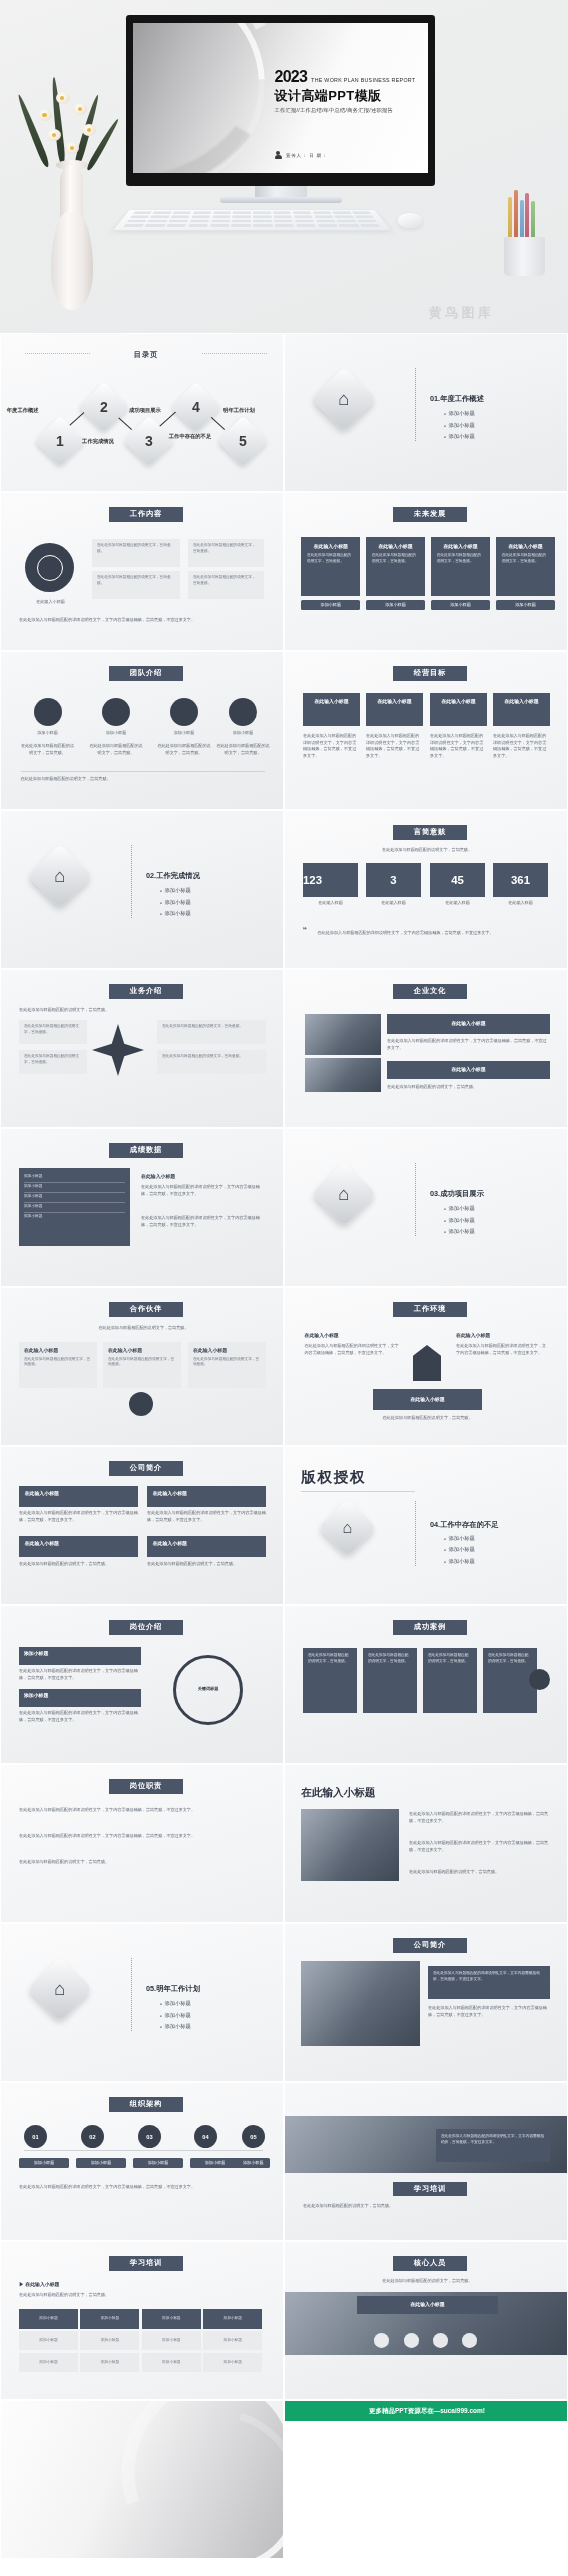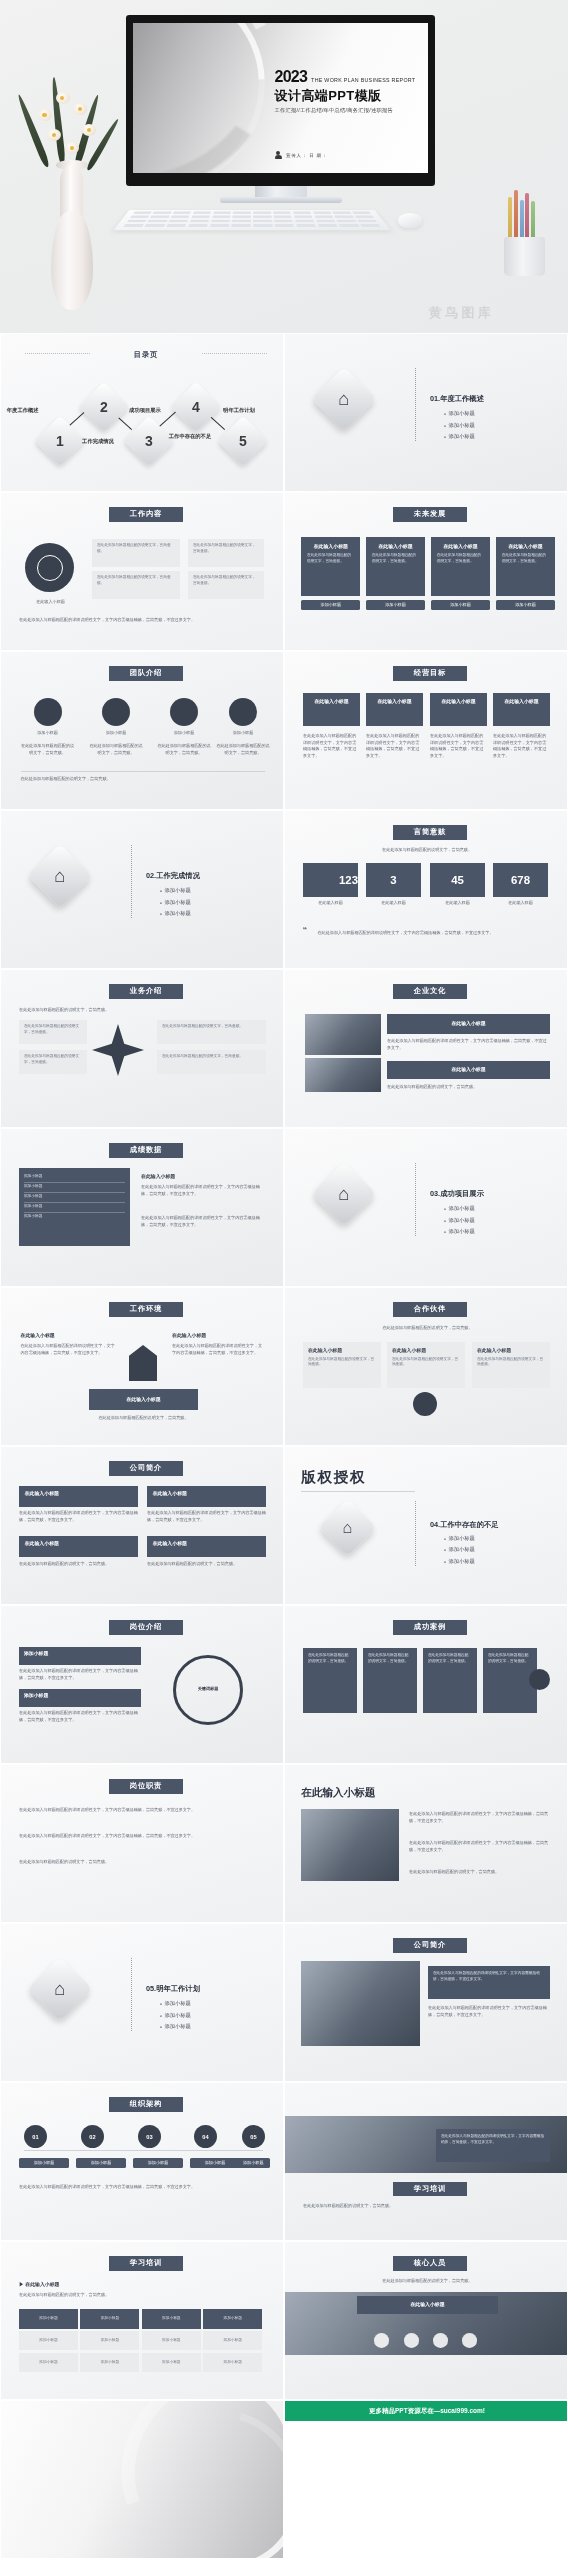--- a/index.html
+++ b/index.html
@@ -385,31 +385,31 @@
       <div class="sec-vline"></div>
       <div class="sec-t"><span>02.</span><span>工作完成情况</span></div>
       <div class="sec-li" style="top:76px">添加小标题</div>
       <div class="sec-li" style="top:88px">添加小标题</div>
       <div class="sec-li" style="top:99px">添加小标题</div>
     </div>
 
     <div class="slide">
       <div class="shead"><span class="ht">言简意赅</span></div>
       <div class="kw cen" style="left:32.5px;top:36px;width:219px">在此处添加与标题相匹配的说明文字，言简意赅。</div>
-      <div class="card" style="left:18px;top:52px;width:55px;height:34px;display:flex;align-items:center;justify-content:flex-end">
+      <div class="card" style="left:18px;top:52px;width:55px;height:34px;display:flex;align-items:center;justify-content:flex-start">
           <span class="num-big">123</span>
         </div>
       <div class="card" style="left:81px;top:52px;width:55px;height:34px;display:flex;align-items:center;justify-content:center">
           <span class="num-big">3</span>
         </div>
       <div class="card" style="left:145px;top:52px;width:55px;height:34px;display:flex;align-items:center;justify-content:center">
           <span class="num-big">45</span>
         </div>
       <div class="card" style="left:208px;top:52px;width:55px;height:34px;display:flex;align-items:center;justify-content:center">
-          <span class="num-big">678</span>
+          <span class="num-big">361</span>
         </div>
       <div class="kw cen" style="left:18px;top:89px;width:55px">在此输入标题</div>
       <div class="kw cen" style="left:81px;top:89px;width:55px">在此输入标题</div>
       <div class="kw cen" style="left:145px;top:89px;width:55px">在此输入标题</div>
       <div class="kw cen" style="left:208px;top:89px;width:55px">在此输入标题</div>
       <div style="position:absolute;left:18px;top:114px;font-size:11.4px;color:#39414f">“</div>
       <div class="kw" style="left:32.5px;top:119px;width:232px">在此处添加入与标题相匹配的详细说明性文字，文字内容需概括精炼，言简意赅，不宜过多文字。</div>
     </div>
 
     <div class="slide alt">
@@ -462,52 +462,52 @@
       <div class="sec-icon">
           <span class="gi">⌂</span>
         </div>
       <div class="sec-vline"></div>
       <div class="sec-t"><span>03.</span><span>成功项目展示</span></div>
       <div class="sec-li" style="top:76px">添加小标题</div>
       <div class="sec-li" style="top:88px">添加小标题</div>
       <div class="sec-li" style="top:99px">添加小标题</div>
     </div>
 
+    <div class="slide alt">
+      <div class="shead"><span class="ht">合作伙伴</span></div>
+      <div class="kw cen" style="left:41px;top:37px;width:203px">在此处添加与标题相匹配的说明文字，言简意赅。</div>
+      <div class="card-l" style="left:18px;top:54px;width:78px;height:46px;padding:4.9px">
+          <div class="tt">在此输入小标题</div>
+          <div class="bt" style="margin-top:2.4px">在此处添加与标题相匹配的说明文字，言简意赅。</div>
+        </div>
+      <div class="card-l" style="left:102px;top:54px;width:78px;height:46px;padding:4.9px">
+          <div class="tt">在此输入小标题</div>
+          <div class="bt" style="margin-top:2.4px">在此处添加与标题相匹配的说明文字，言简意赅。</div>
+        </div>
+      <div class="card-l" style="left:187px;top:54px;width:78px;height:46px;padding:4.9px">
+          <div class="tt">在此输入小标题</div>
+          <div class="bt" style="margin-top:2.4px">在此处添加与标题相匹配的说明文字，言简意赅。</div>
+        </div>
+      <div class="circ" style="left:128px;top:104px;width:24.4px;height:24.4px;background:#39414f"></div>
+    </div>
+
     <div class="slide">
       <div class="shead"><span class="ht">工作环境</span></div>
       <div class="tt" style="position:absolute;left:19.5px;top:44px;color:#39414f">在此输入小标题</div>
       <div class="kw" style="left:19.5px;top:55px;width:98px">在此处添加入与标题相匹配的详细说明性文字，文字内容需概括精炼，言简意赅，不宜过多文字。</div>
       <div class="tt" style="position:absolute;left:171px;top:44px;color:#39414f">在此输入小标题</div>
       <div class="kw" style="left:171px;top:55px;width:94px">在此处添加入与标题相匹配的详细说明性文字，文字内容需概括精炼，言简意赅，不宜过多文字。</div>
       <div style="position:absolute;left:128px;top:57px;width:28px;height:36px;background:#39414f;clip-path:polygon(50% 0,100% 30%,100% 100%,0 100%,0 30%)"></div>
       <div class="card" style="left:88px;top:101px;width:109px;height:21px;display:flex;align-items:center;justify-content:center">
           <span class="tt">在此输入小标题</span>
         </div>
       <div class="kw cen" style="left:49px;top:127px;width:187px">在此处添加与标题相匹配的说明文字，言简意赅。</div>
     </div>
 
     <div class="slide alt">
-      <div class="shead"><span class="ht">合作伙伴</span></div>
-      <div class="kw cen" style="left:41px;top:37px;width:203px">在此处添加与标题相匹配的说明文字，言简意赅。</div>
-      <div class="card-l" style="left:18px;top:54px;width:78px;height:46px;padding:4.9px">
-          <div class="tt">在此输入小标题</div>
-          <div class="bt" style="margin-top:2.4px">在此处添加与标题相匹配的说明文字，言简意赅。</div>
-        </div>
-      <div class="card-l" style="left:102px;top:54px;width:78px;height:46px;padding:4.9px">
-          <div class="tt">在此输入小标题</div>
-          <div class="bt" style="margin-top:2.4px">在此处添加与标题相匹配的说明文字，言简意赅。</div>
-        </div>
-      <div class="card-l" style="left:187px;top:54px;width:78px;height:46px;padding:4.9px">
-          <div class="tt">在此输入小标题</div>
-          <div class="bt" style="margin-top:2.4px">在此处添加与标题相匹配的说明文字，言简意赅。</div>
-        </div>
-      <div class="circ" style="left:128px;top:104px;width:24.4px;height:24.4px;background:#39414f"></div>
-    </div>
-
-    <div class="slide alt">
       <div class="shead"><span class="ht">公司简介</span></div>
       <div class="card" style="left:18px;top:39px;width:119px;height:21px;padding:4.1px 5.7px">
           <div class="tt">在此输入小标题</div>
         </div>
       <div class="kw" style="left:18px;top:63px;width:119px">在此处添加入与标题相匹配的详细说明性文字，文字内容需概括精炼，言简意赅，不宜过多文字。</div>
       <div class="card" style="left:146px;top:39px;width:119px;height:21px;padding:4.1px 5.7px">
           <div class="tt">在此输入小标题</div>
         </div>
       <div class="kw" style="left:146px;top:63px;width:119px">在此处添加入与标题相匹配的详细说明性文字，文字内容需概括精炼，言简意赅，不宜过多文字。</div>
       <div class="card" style="left:18px;top:89px;width:119px;height:21px;padding:4.1px 5.7px">

